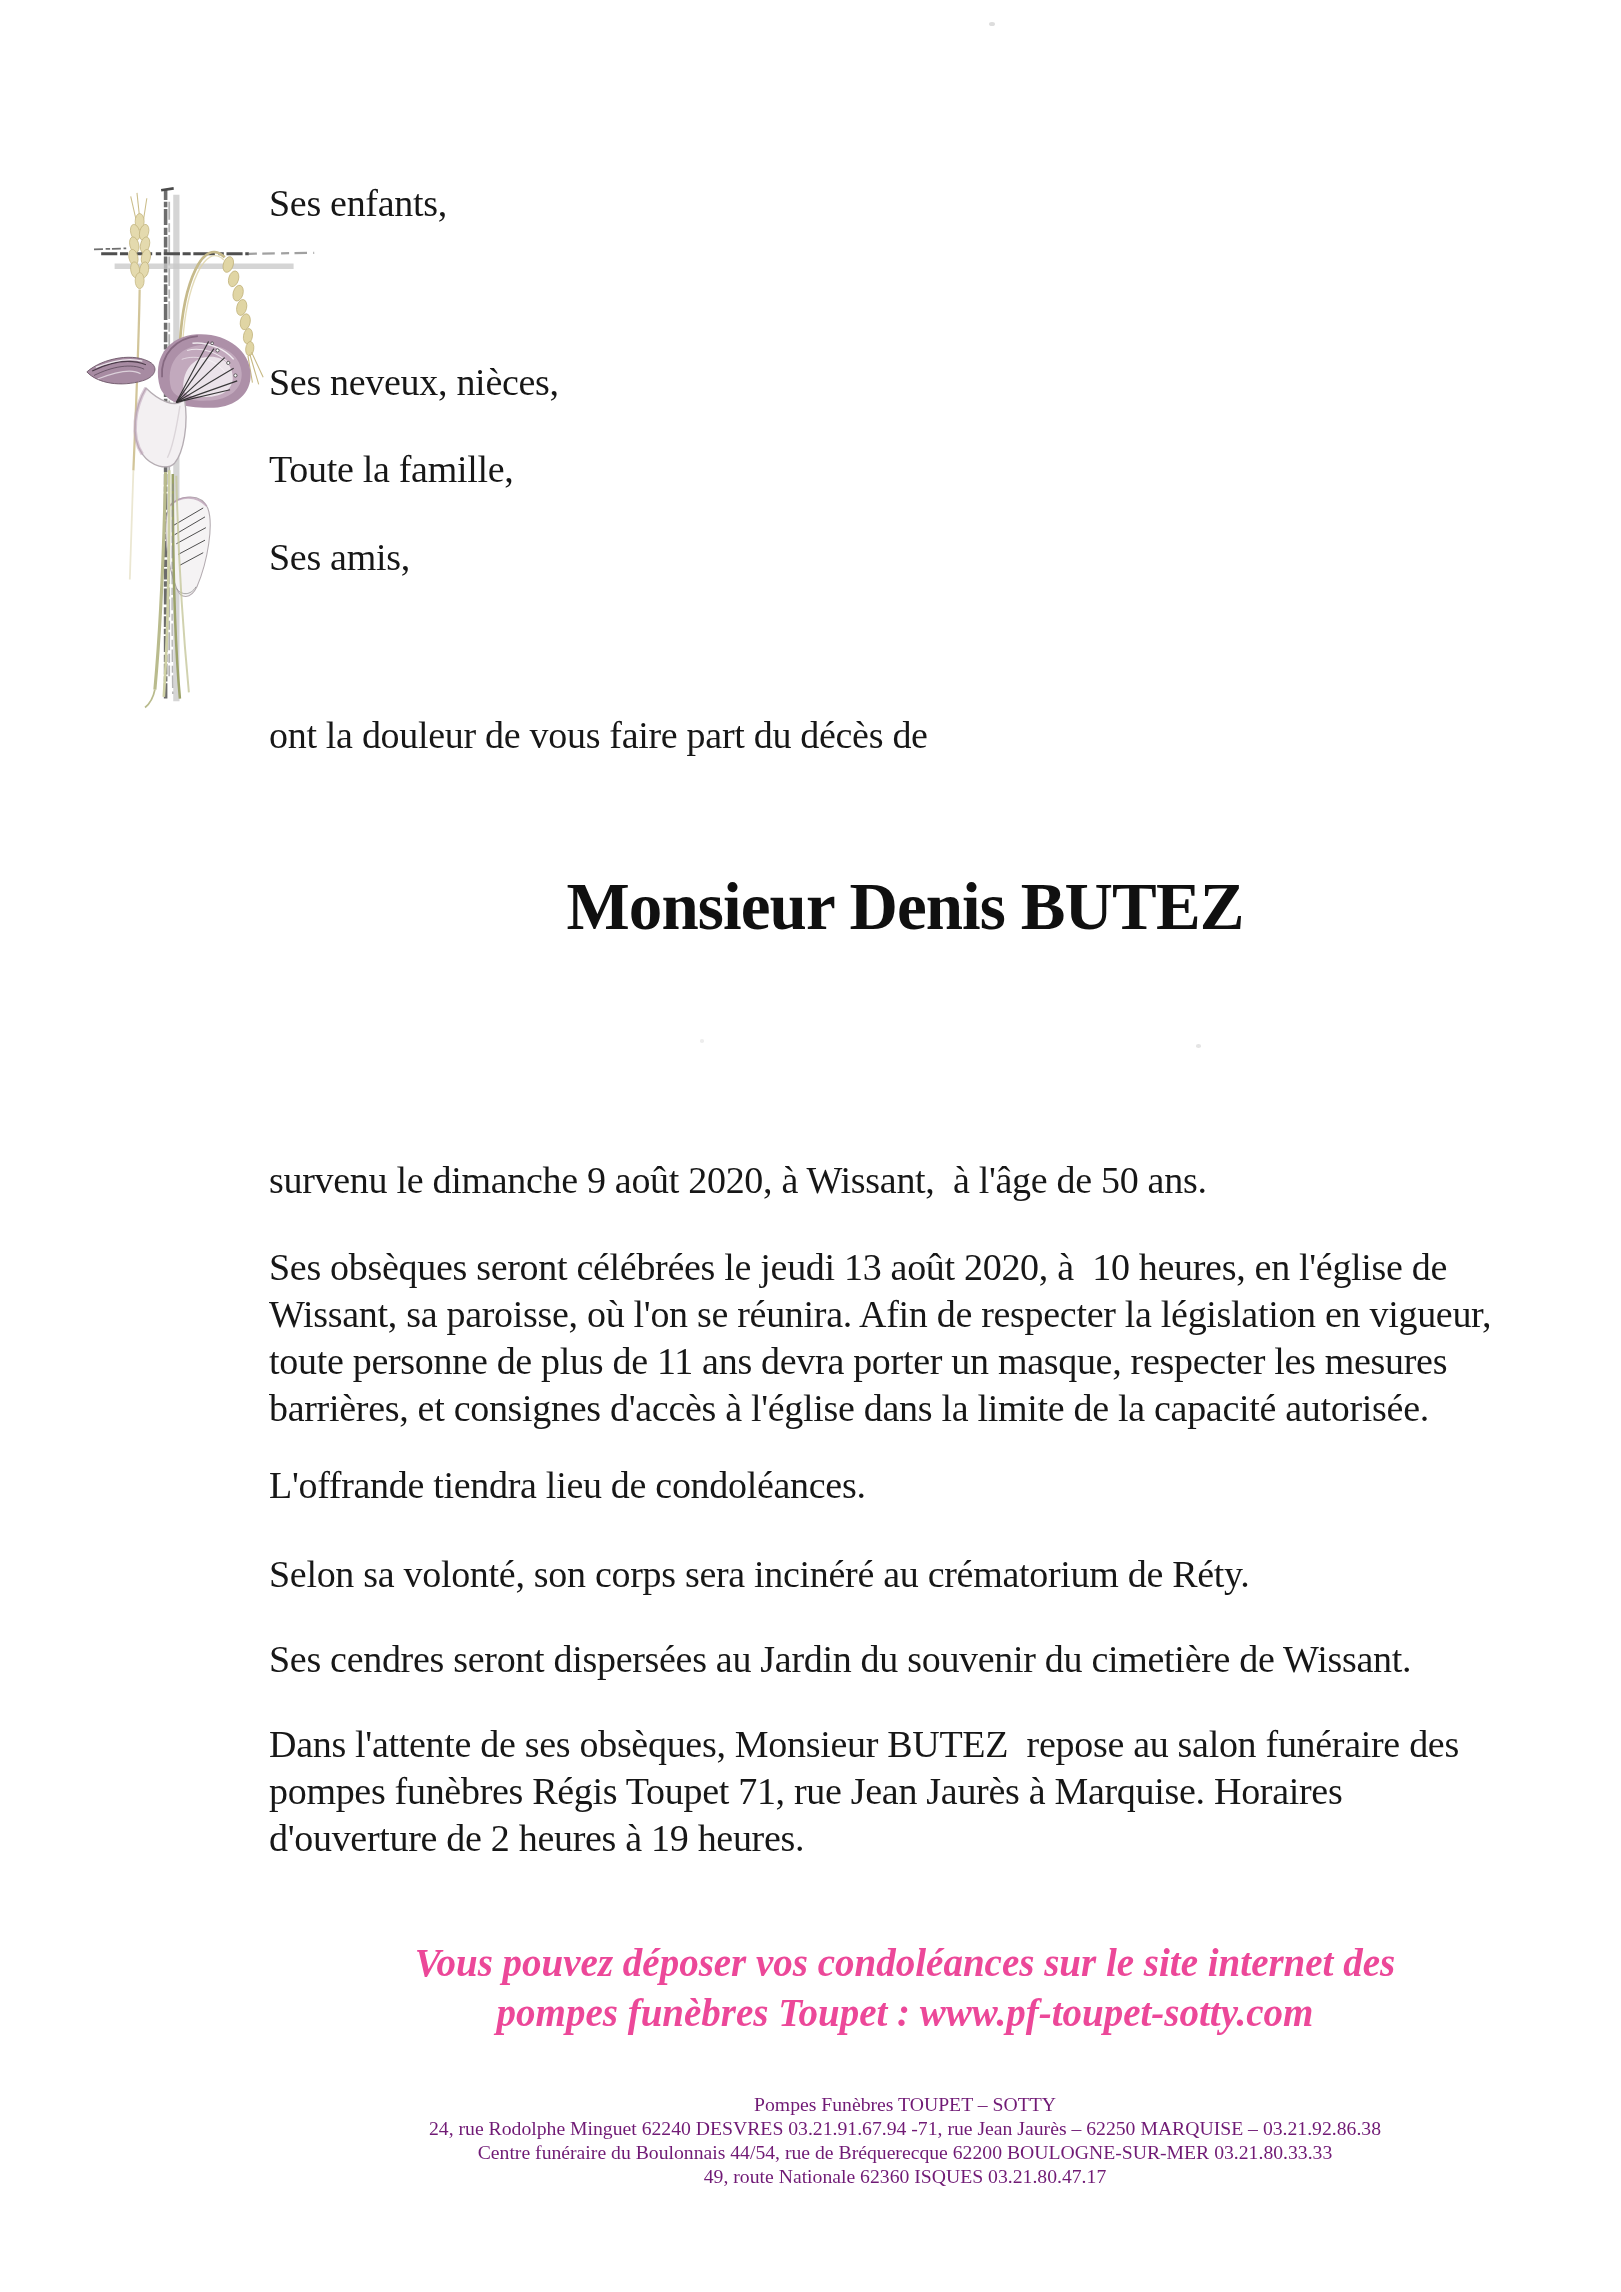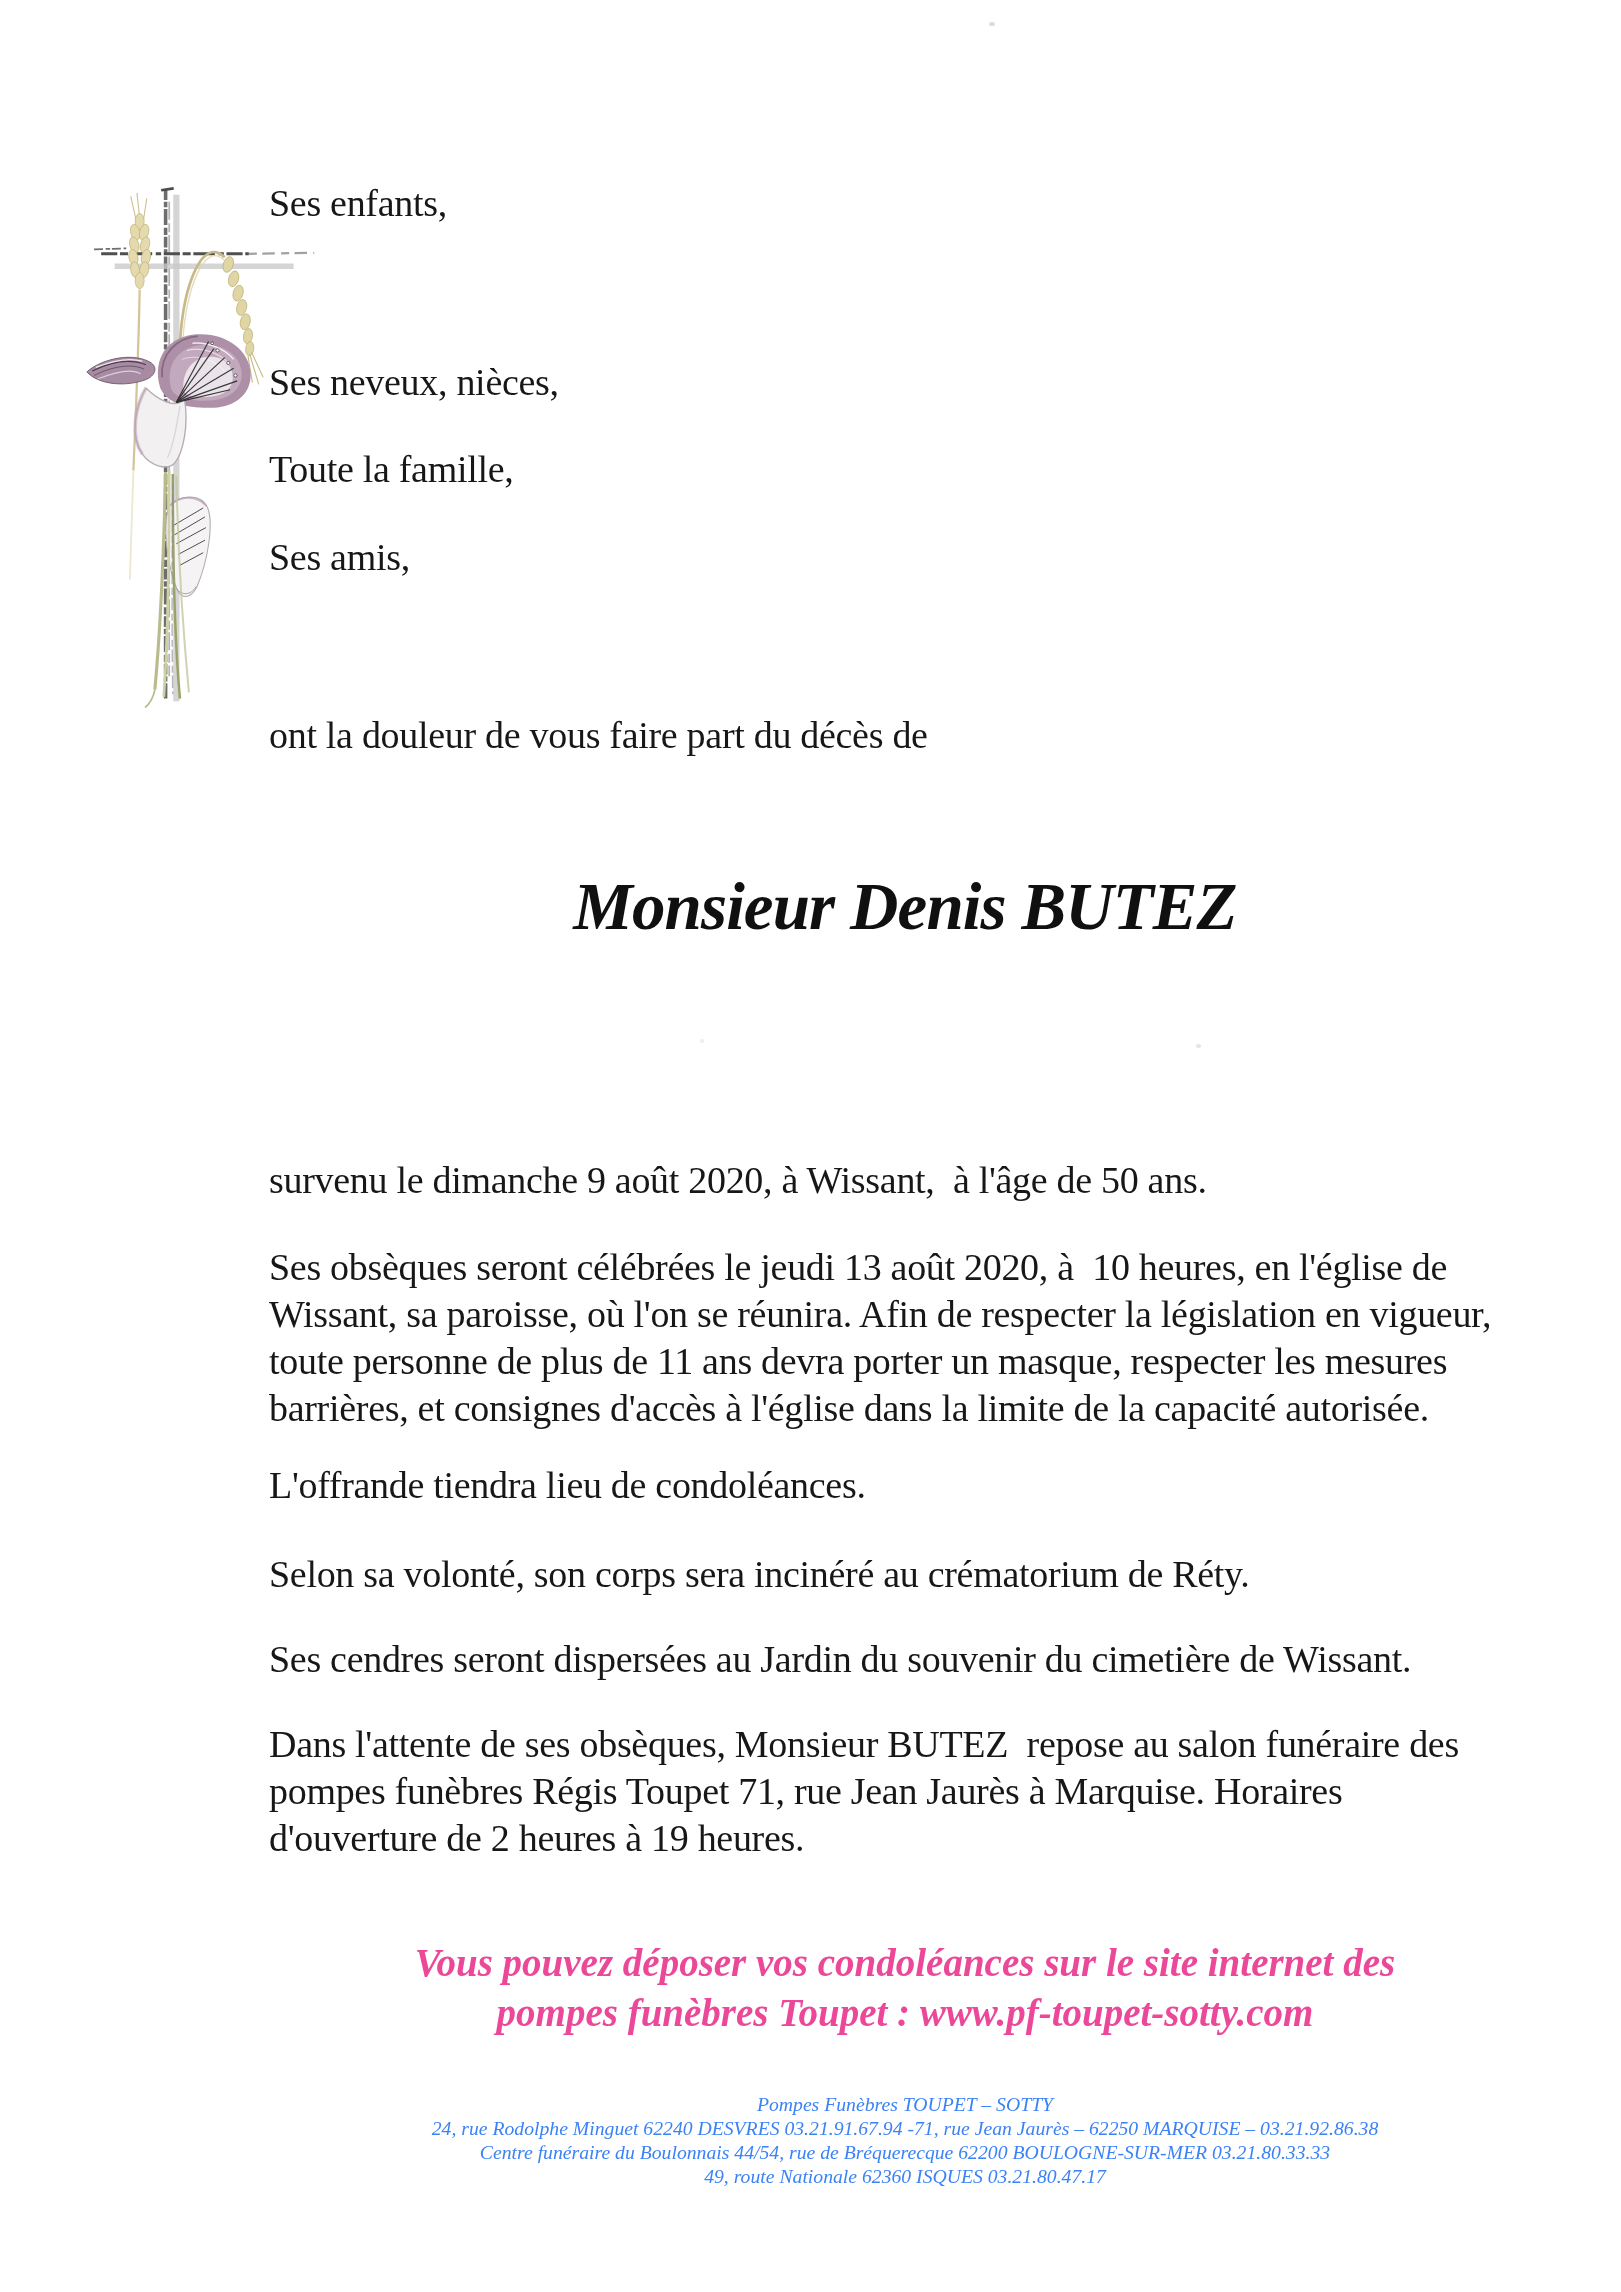--- a/index.html
+++ b/index.html
@@ -20,21 +20,20 @@
     line-height: 47px;
     letter-spacing: -0.3px;
     white-space: pre;
     color: #171717;
   }
   .left-col { left: 253px; }
   .centered {
     left: 253px;
     width: 1272px;
     text-align: center;
-    font-style: italic;
   }
   .deceased-name {
     font-size: 67px;
     line-height: 82px;
     font-weight: 700;
     letter-spacing: -0.9px;
     color: #101010;
     white-space: pre;
   }
   .notice-italic {
@@ -42,21 +41,21 @@
     line-height: 50px;
     font-weight: 700;
     font-style: italic;
     white-space: pre-line;
     color: #ec4899;
   }
   .footer-text {
     font-size: 19.7px;
     line-height: 24px;
     white-space: pre-line;
-    color: #3b82f6;
+    color: #701a75;
   }
   .speck { position: absolute; border-radius: 50%; }
   .speck-1 { left: 973px; top: 21.5px; width: 6.3px; height: 4.5px; background: #c6c6c6; opacity: .6; }
   .speck-2 { left: 1180px; top: 1044px; width: 4.5px; height: 3.6px; background: #cfcfcf; opacity: .55; }
   .speck-3 { left: 684px; top: 1039px; width: 3.6px; height: 3.6px; background: #d8d8d8; opacity: .45; }
   .illustration-box {
     left: 67px;
     top: 175px;
     width: 278px;
     height: 537px;

